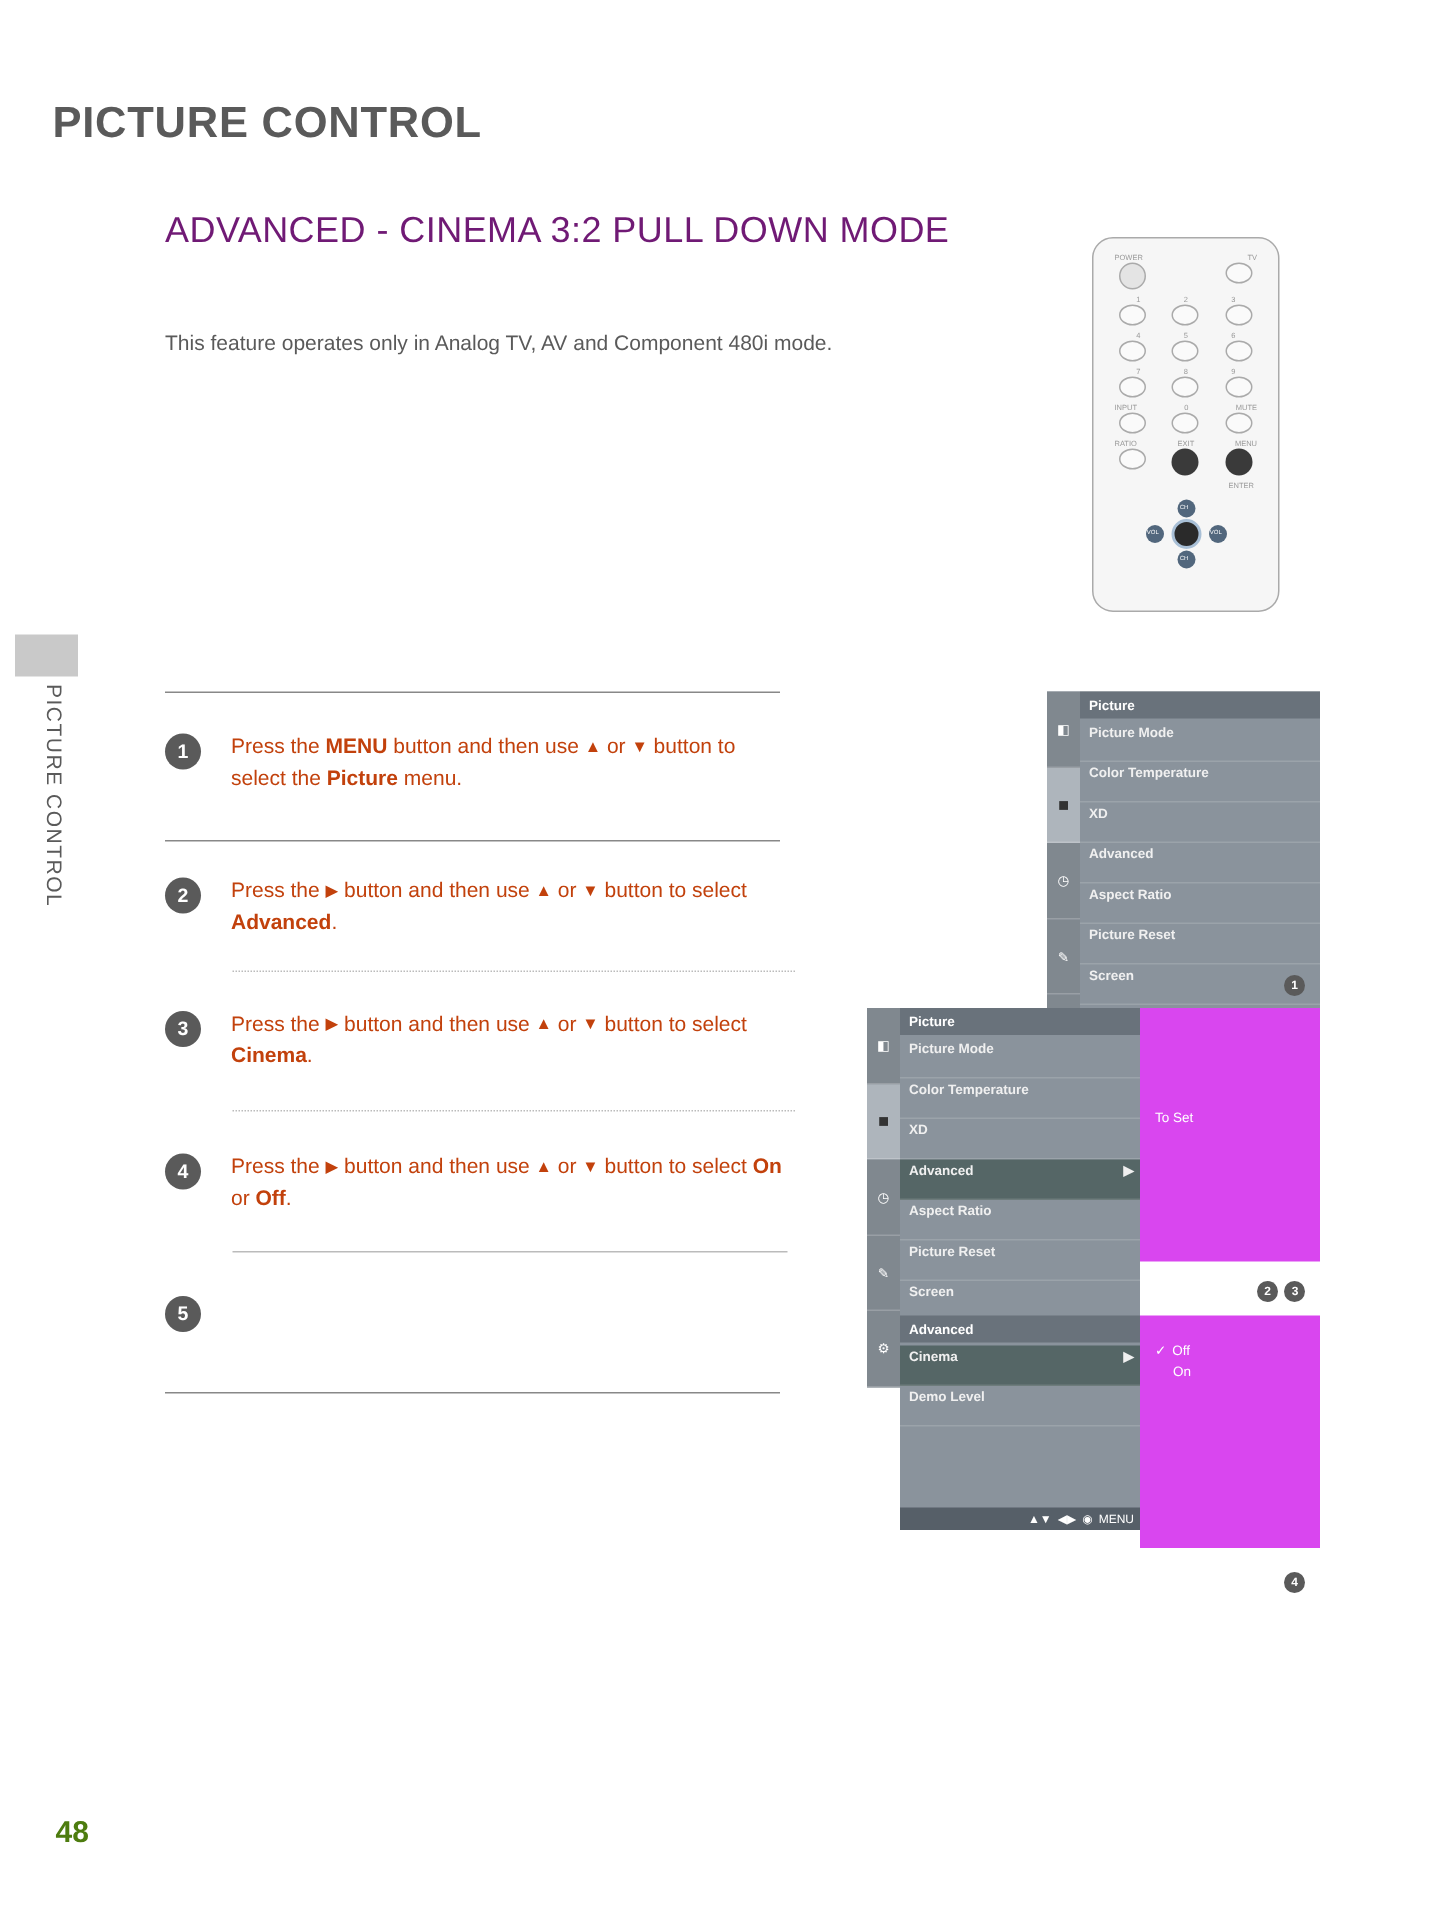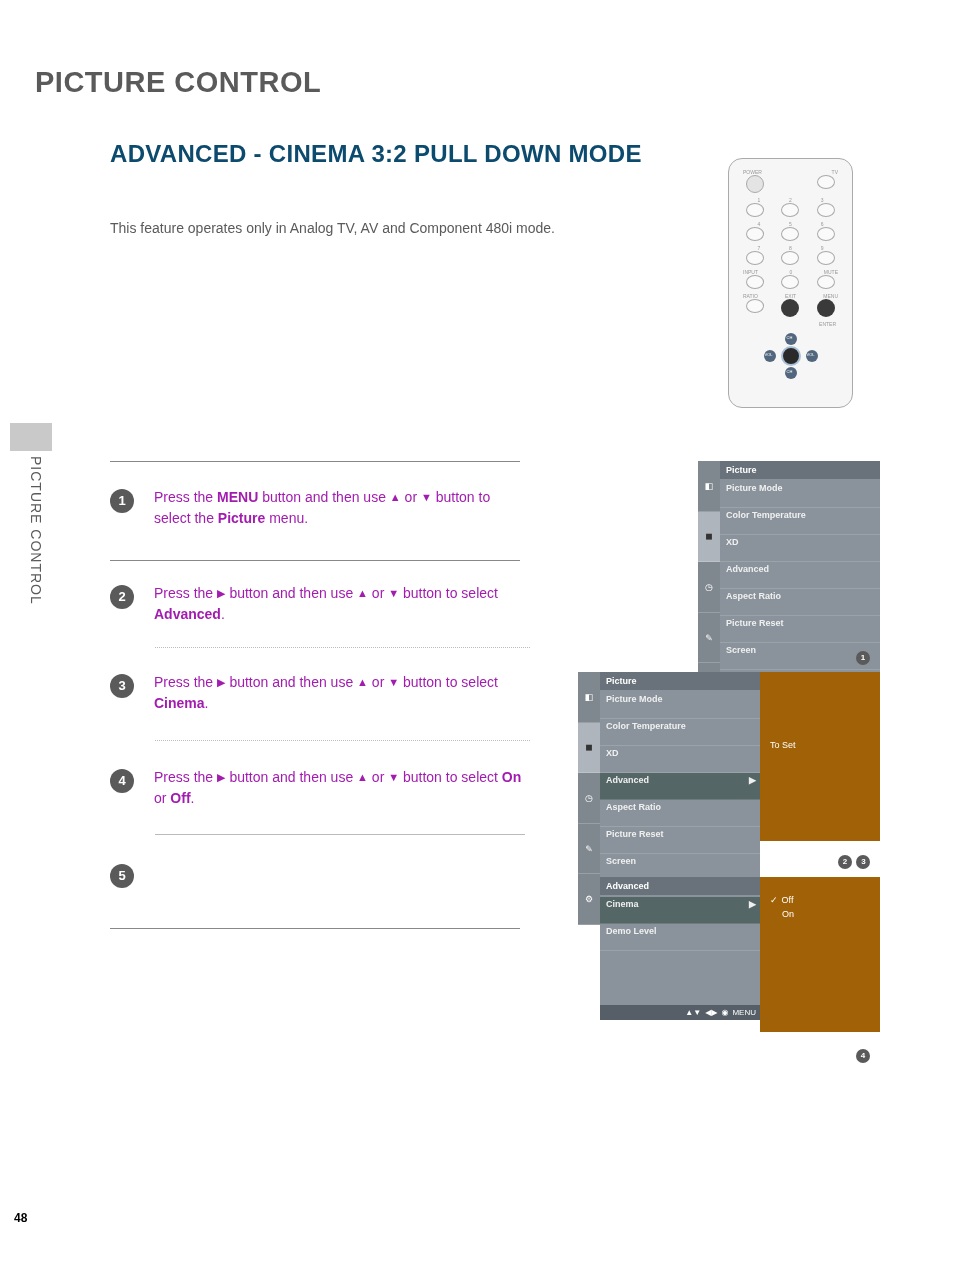--- a/index.html
+++ b/index.html
@@ -37,22 +37,22 @@
     font-size: 29px;
     font-weight: 600;
     color: #5a5a5a;
     letter-spacing: 0.5px;
   }
   .section-title {
     position: absolute;
     left: 110px;
     top: 140px;
     font-size: 24px;
-    font-weight: 700;
-    color: #0c4a6e;
+    font-weight: 400;
+    color: #701a75;
     letter-spacing: 0.3px;
   }
   .intro {
     position: absolute;
     left: 110px;
     top: 218px;
     width: 450px;
     font-size: 14px;
     line-height: 1.45;
     color: #5a5a5a;
@@ -82,21 +82,21 @@
     color: #fff;
     font-size: 13px;
     font-weight: bold;
     line-height: 24px;
     text-align: center;
     margin-top: 2px;
   }
   .step-text {
     font-size: 14px;
     line-height: 1.5;
-    color: #a21caf;
+    color: #c2410c;
   }
   .step-text b { font-weight: 700; }
   .arrow { font-size: 11px; position:relative; top:-1px; }
 
   
   .remote {
     position: absolute;
     left: 728px;
     top: 158px;
     width: 125px;
@@ -172,40 +172,40 @@
     border-bottom:1px solid rgba(255,255,255,0.2);
     display:flex;
     align-items:center;
     justify-content:center;
     font-size:9px;
     color:#fff;
     background:#80888f;
   }
   .osd-rightpanel {
     position:absolute;
-    background:#a16207;
+    background:#d946ef;
     color:#fff;
     font-size:9px;
     display:flex;
     flex-direction:column;
     align-items:flex-start;
     padding:26px 10px 4px 10px;
   }
   .tiny-badge {
     width:14px; height:14px; border-radius:50%; background:#5a5a5a; color:#fff;
     font-size:8px; font-weight:bold; line-height:14px; text-align:center; display:inline-block;
   }
 
   .page-num {
     position: absolute;
-    left: 14px;
+    left: 37px;
     top: 1211px;
-    font-size: 12px;
+    font-size: 20px;
     font-weight: 700;
-    color: #000000;
+    color: #4d7c0f;
   }
 </style>
 </head>
 <body>
 
 <div class="side-tab"></div>
 <div class="side-label">PICTURE CONTROL</div>
 
 <h1 class="page-title">PICTURE CONTROL</h1>
 <h2 class="section-title">ADVANCED - CINEMA 3:2 PULL DOWN MODE</h2>

